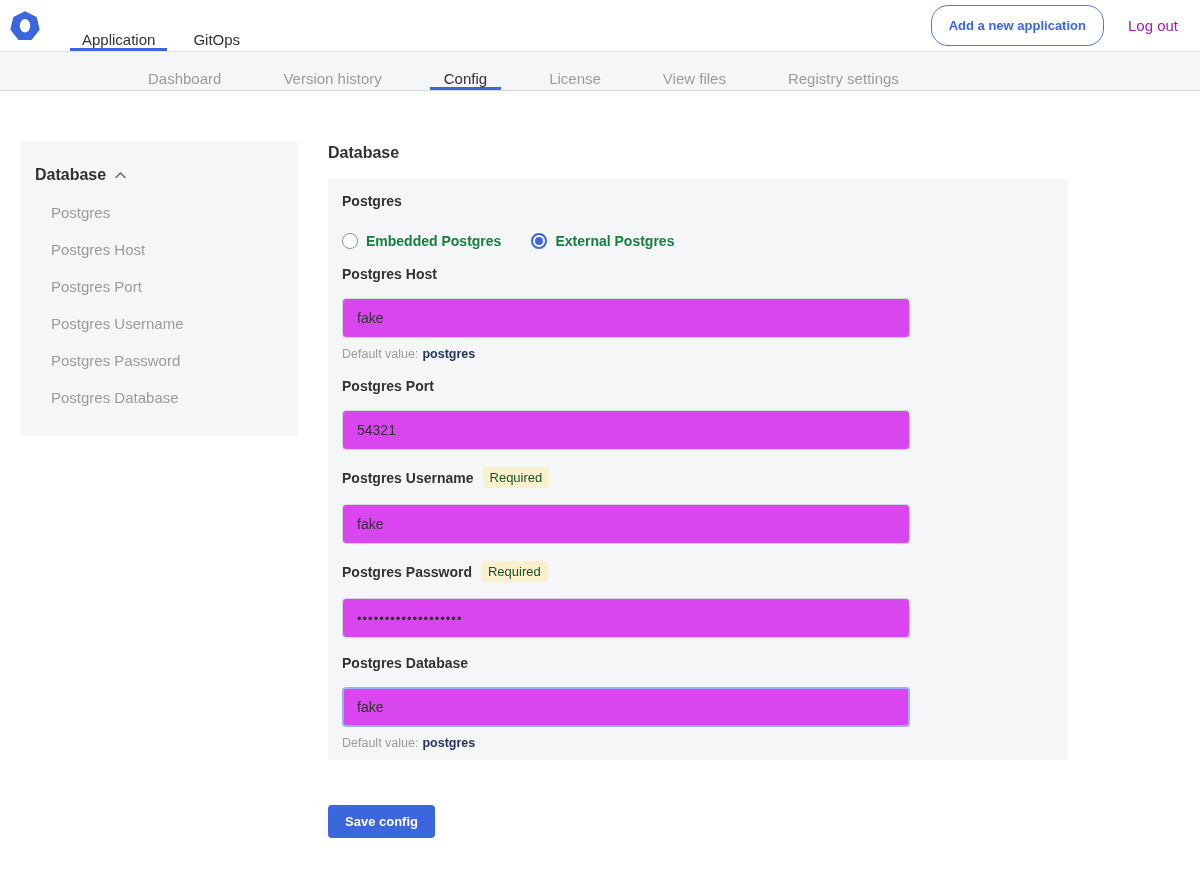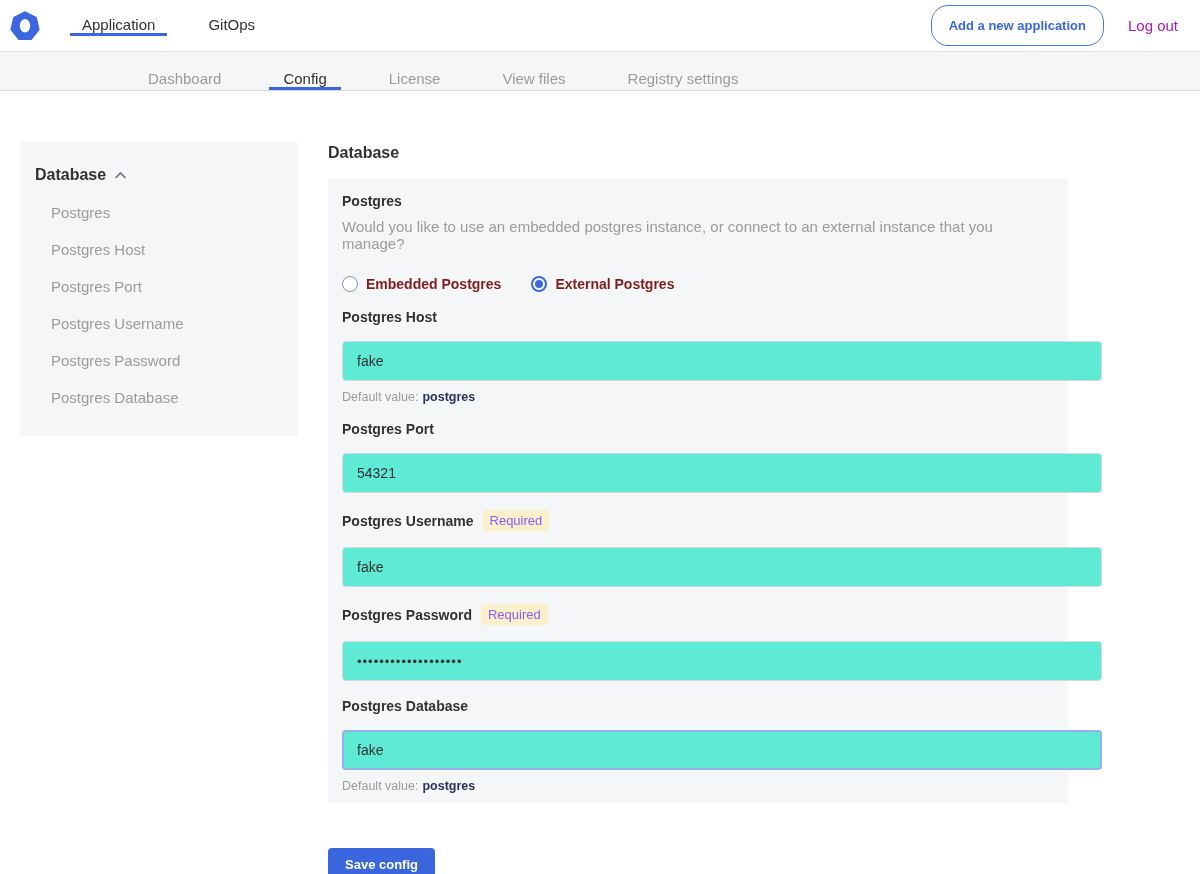--- a/index.html
+++ b/index.html
@@ -14,21 +14,21 @@
   
   .top-header {
     height: 52px;
     display: flex;
     align-items: stretch;
     padding: 0 22px 0 10px;
     border-bottom: 1px solid #dfe2e6;
     background: #fff;
   }
   .logo-wrap { display: flex; align-items: center; margin-right: 30px; }
-  .top-tabs { display: flex; align-items: center; gap: 29px; }
+  .top-tabs { display: flex; align-items: flex-end; gap: 14px; }
   .top-tab {
     display: flex; align-items: center;
     padding: 0 12px;
     font-size: 15px; font-weight: 500; color: #323232;
     border-bottom: 3px solid transparent;
     cursor: pointer;
   }
   .top-tab.active { border-bottom-color: #3B66DE; }
   .header-spacer { flex: 1; }
   .add-app-btn {
@@ -114,38 +114,38 @@
   .radio-option { display: flex; align-items: center; cursor: pointer; }
   .radio-circle {
     width: 16px; height: 16px; border-radius: 50%;
     border: 1px solid #8e9399; background: #fff;
     display: inline-flex; align-items: center; justify-content: center;
     flex: none;
   }
   .radio-option.selected .radio-circle { border: 2px solid #3B66DE; }
   .radio-dot { width: 8px; height: 8px; border-radius: 50%; background: transparent; }
   .radio-option.selected .radio-dot { background: #3B66DE; }
-  .radio-label { margin-left: 8px; font-size: 14px; font-weight: bold; color: #7f1d1d; }
+  .radio-label { margin-left: 8px; font-size: 14px; font-weight: bold; color: #15803d; }
 
   .field { margin-top: 17px; }
   .field-label-row { display: flex; align-items: center; margin-bottom: 16px; }
   .field-label { font-size: 14px; font-weight: bold; color: #323232; }
   .required-badge {
     margin-left: 9px;
     font-size: 13px;
-    color: #8b5cf6;
+    color: #14532d;
     background: #FAF0CC;
     padding: 3px 7px;
     border-radius: 3px;
   }
   .text-input {
-    width: 760px; height: 40px;
+    width: 568px; height: 40px;
     border: 1px solid #d5d8dd;
     border-radius: 4px;
-    background: #5eead4;
+    background: #d946ef;
     padding: 0 14px;
     font-size: 14px;
     color: #323232;
     font-family: inherit;
     outline: none;
   }
   .text-input.focused { border: 2px solid #97B1EE; padding: 0 13px; }
   .password-text { letter-spacing: 1px; font-size: 13px; }
   .default-line { margin-top: 9px; font-size: 12.5px; }
   .default-label { color: #9b9b9b; text-align: center; }
@@ -183,20 +183,21 @@
       <span>GitOps</span>
     </div>
   </div>
   <div class="header-spacer"></div>
   <button class="add-app-btn">Add a new application</button>
   <span class="logout-link">Log out</span>
 </div>
 
 <div class="subnav">
   <div class="subnav-item">Dashboard</div>
+  <div class="subnav-item">Version history</div>
   <div class="subnav-item active">Config</div>
   <div class="subnav-item">License</div>
   <div class="subnav-item">View files</div>
   <div class="subnav-item">Registry settings</div>
 </div>
 
 <div class="content">
 
   <div class="sidebar">
     <div class="sidebar-group-header">
@@ -213,21 +214,20 @@
     <div class="sidebar-item">Postgres Username</div>
     <div class="sidebar-item">Postgres Password</div>
     <div class="sidebar-item">Postgres Database</div>
   </div>
 
   <div class="main">
     <div class="main-title">Database</div>
 
     <div class="config-card">
       <div class="group-label">Postgres</div>
-      <div class="group-help">Would you like to use an embedded postgres instance, or connect to an external instance that you manage?</div>
 
       <div class="radio-row">
         <div class="radio-option">
           <span class="radio-circle">
               <span class="radio-dot"></span>
             </span>
           <span class="radio-label">Embedded Postgres</span>
         </div>
         <div class="radio-option selected">
           <span class="radio-circle">

